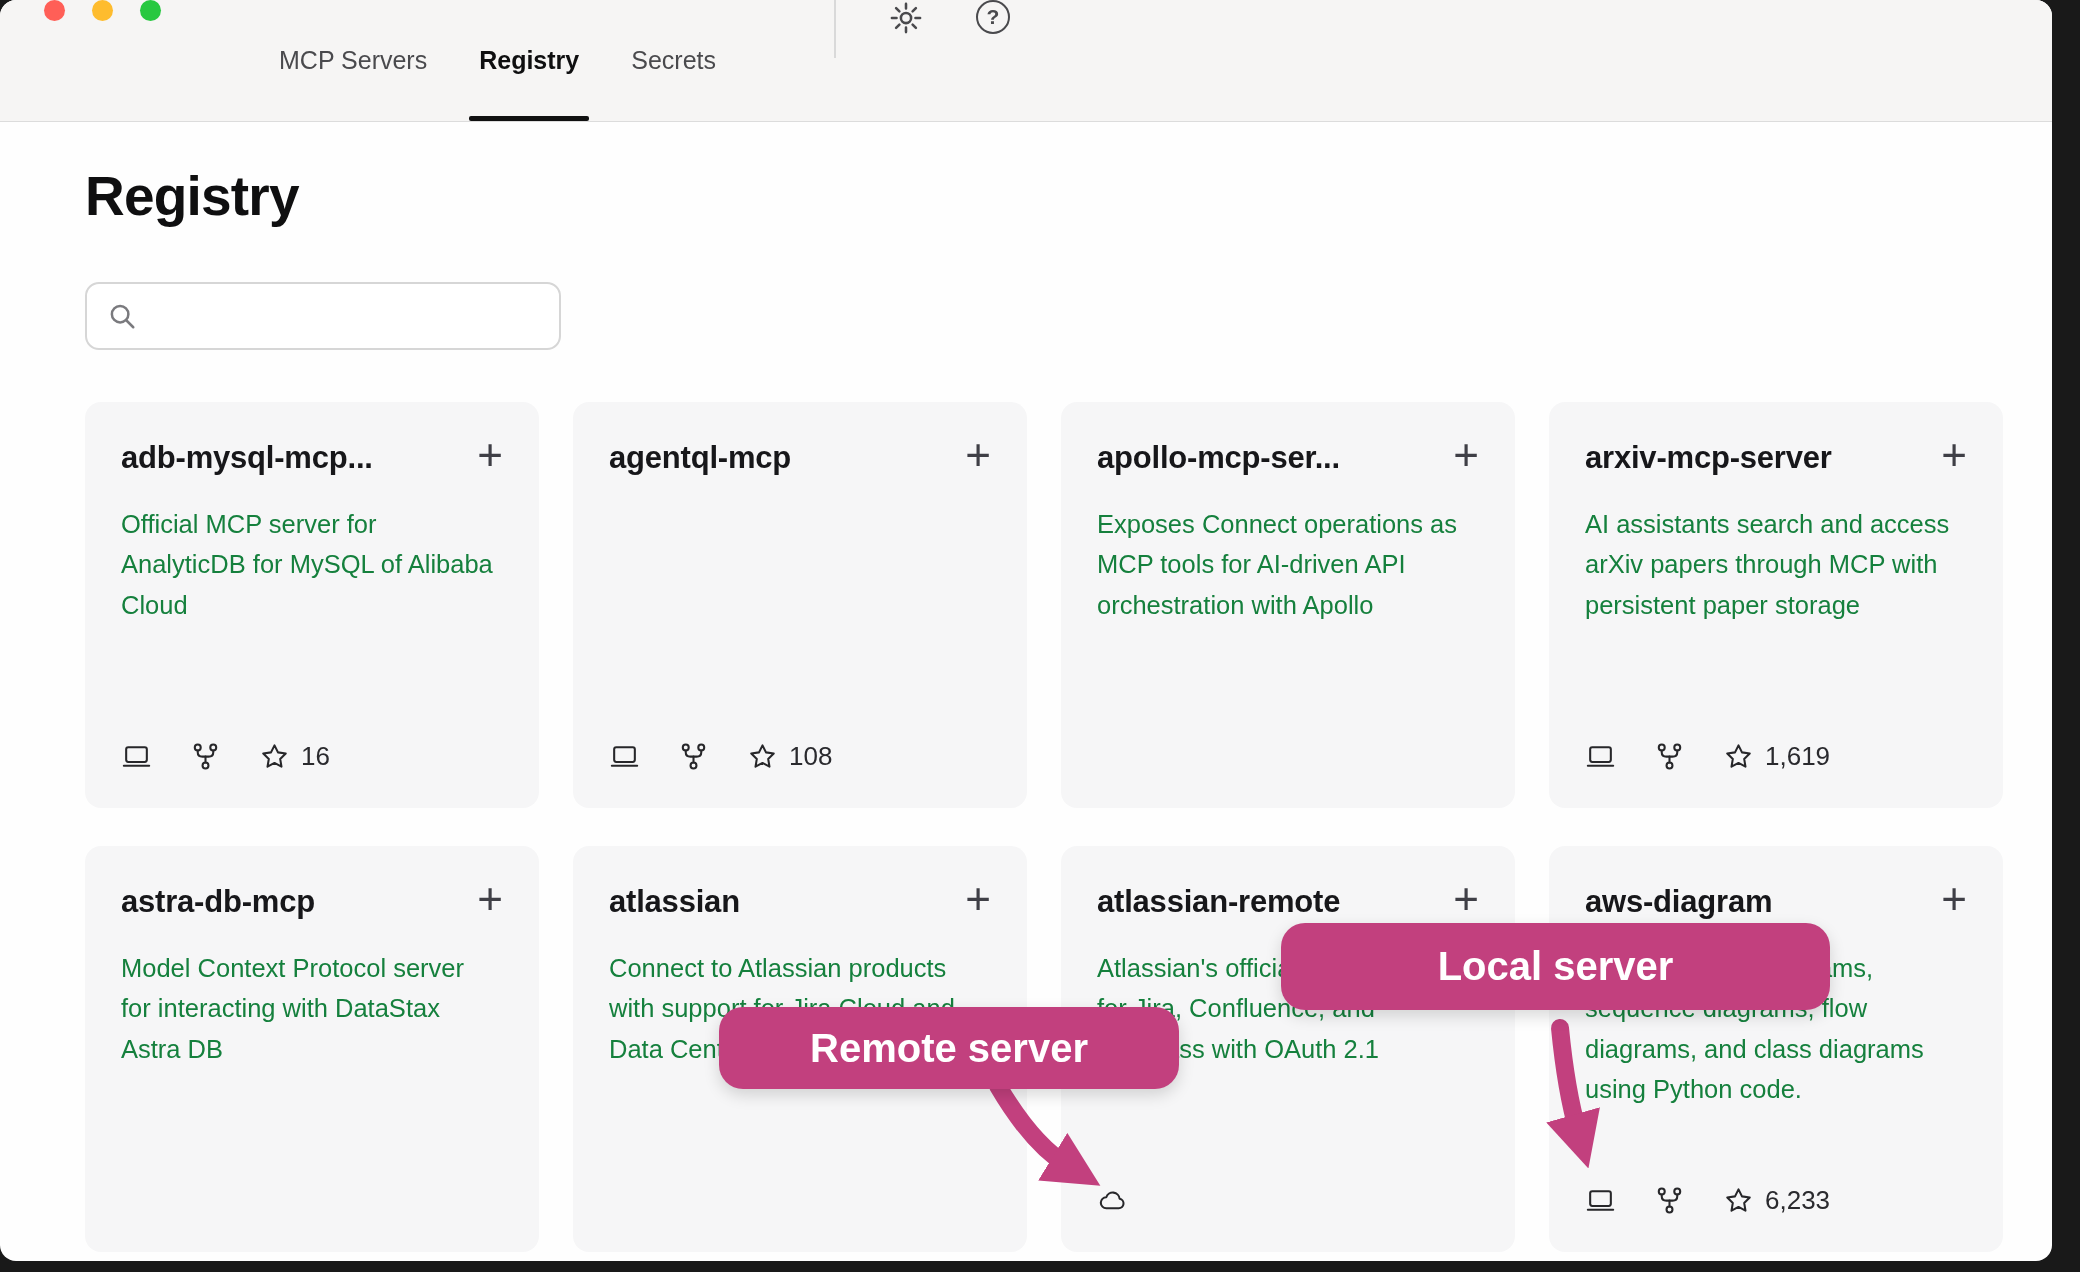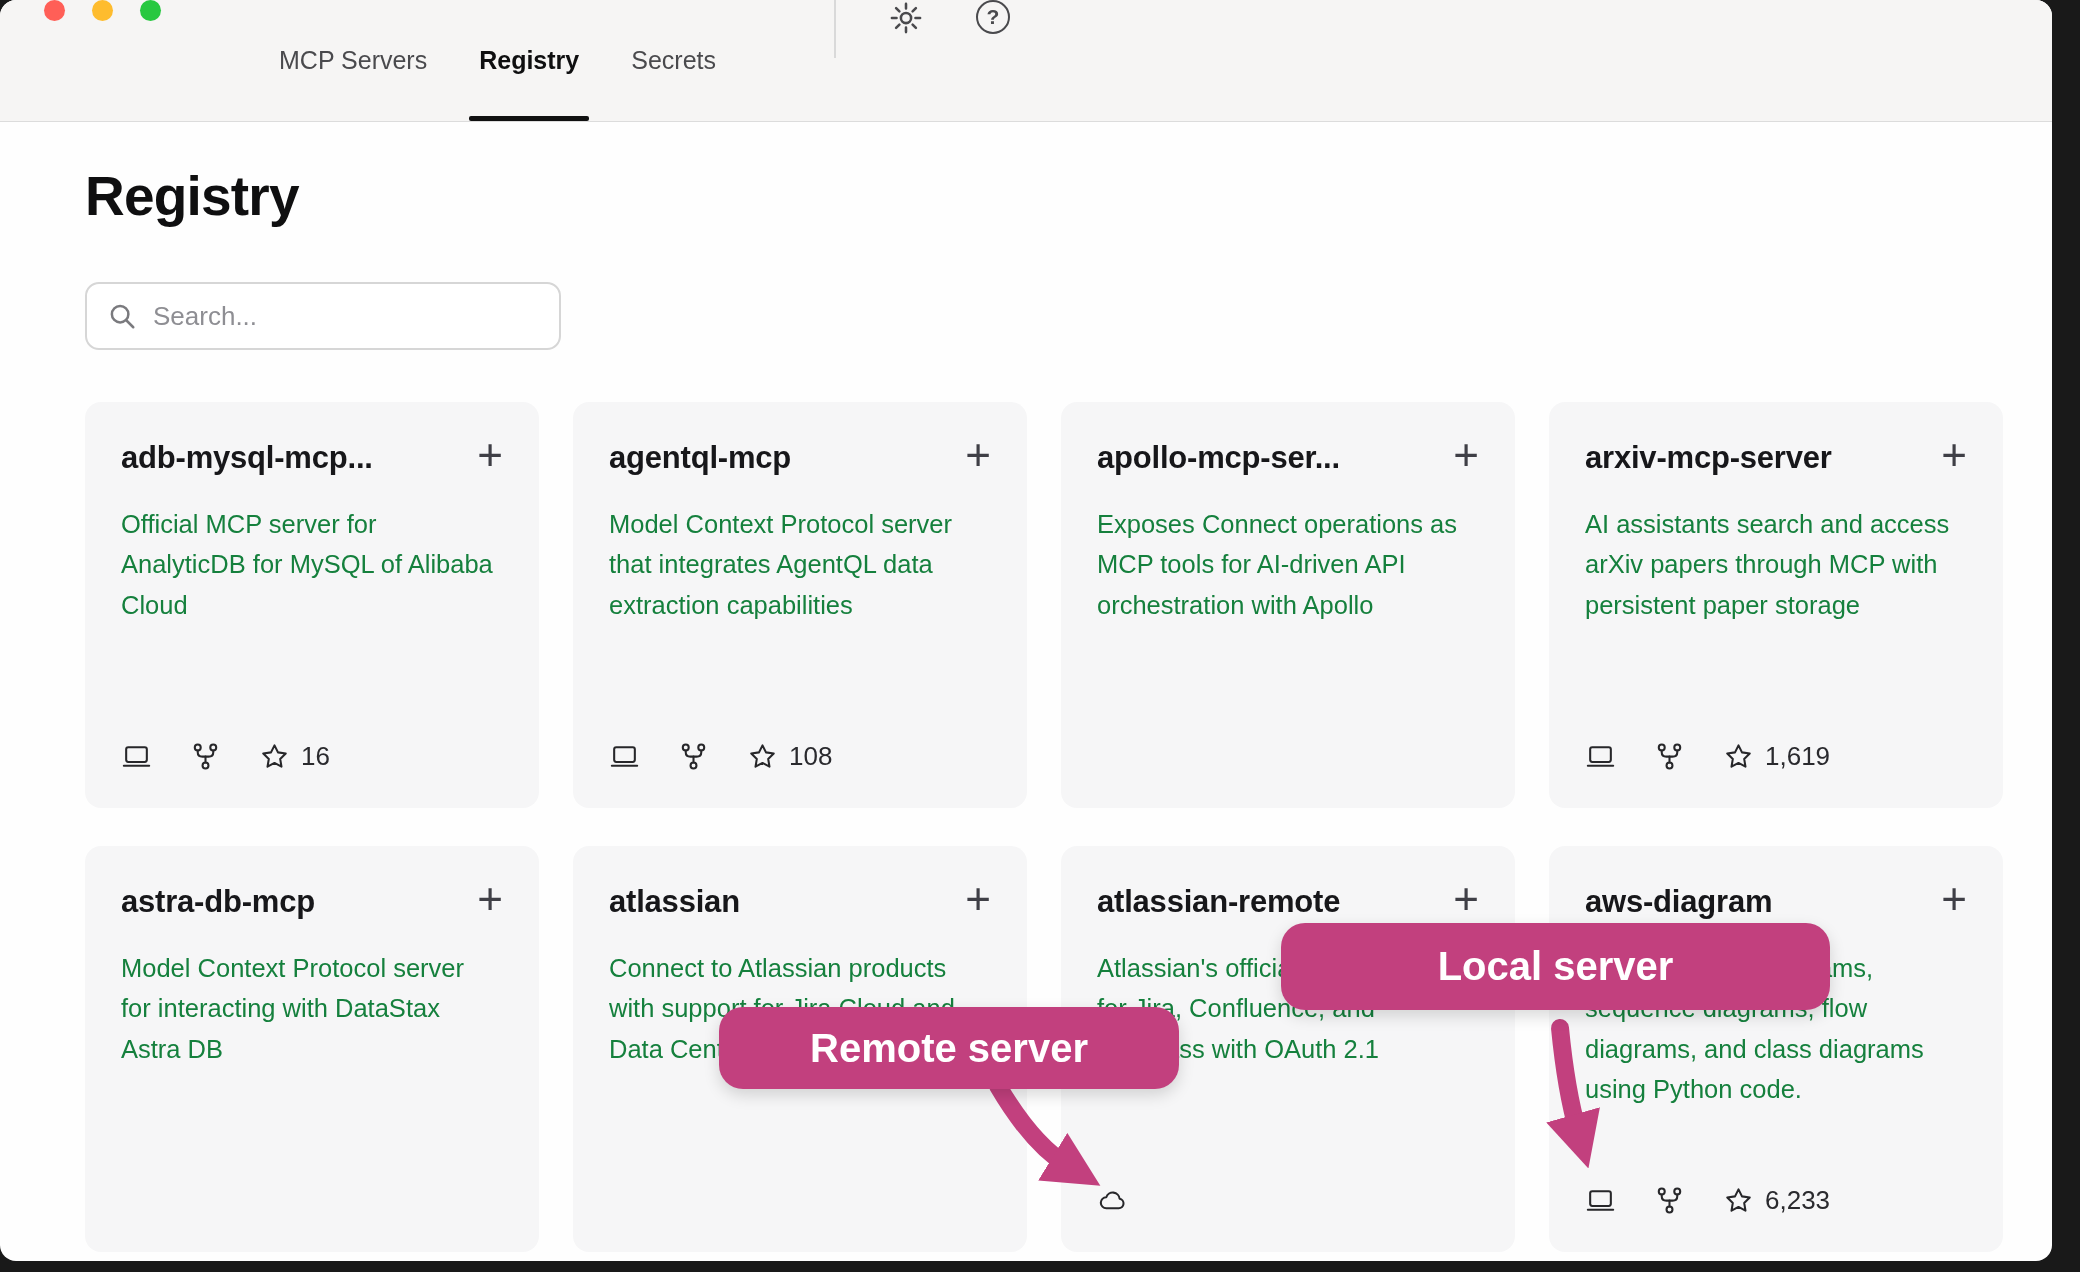--- a/index.html
+++ b/index.html
@@ -130,21 +130,20 @@
   </header>
 
   <main class="main">
     <h1 class="page-title">Registry</h1>
 
     <div class="search">
       <svg viewBox="0 0 24 24" fill="none" stroke="#7a7a7e" stroke-width="2" stroke-linecap="round">
         <circle cx="10.5" cy="10.5" r="6.6"></circle>
         <path d="M15.6 15.6L21 21"></path>
       </svg>
-      <input type="text" placeholder="Search..." style="">
     </div>
 
     <section class="grid">
   <article class="card">
     <div class="card-head">
       <h3 class="card-title">adb-mysql-mcp...</h3>
       <span class="card-add">+</span>
     </div>
     <p class="card-desc">Official MCP server for AnalyticDB for MySQL of Alibaba Cloud</p>
     <div class="card-foot">
@@ -169,21 +168,20 @@
       </span>
 
     </div>
   </article>
 
   <article class="card">
     <div class="card-head">
       <h3 class="card-title">agentql-mcp</h3>
       <span class="card-add">+</span>
     </div>
-    <p class="card-desc">Model Context Protocol server that integrates AgentQL data extraction capabilities</p>
     <div class="card-foot">
       <span class="foot-local">
         <svg viewBox="0 0 24 24" fill="none" stroke="currentColor" stroke-width="1.6" stroke-linecap="round">
           <rect x="4" y="4.8" width="16" height="11.4" rx="1.6"></rect>
           <path d="M2.2 19.2h19.6"></path>
         </svg>
         <svg viewBox="0 0 24 24" fill="none" stroke="currentColor" stroke-width="1.6" stroke-linecap="round">
           <circle cx="6" cy="5" r="2.3"></circle>
           <circle cx="18" cy="5" r="2.3"></circle>
           <circle cx="12" cy="19" r="2.3"></circle>

